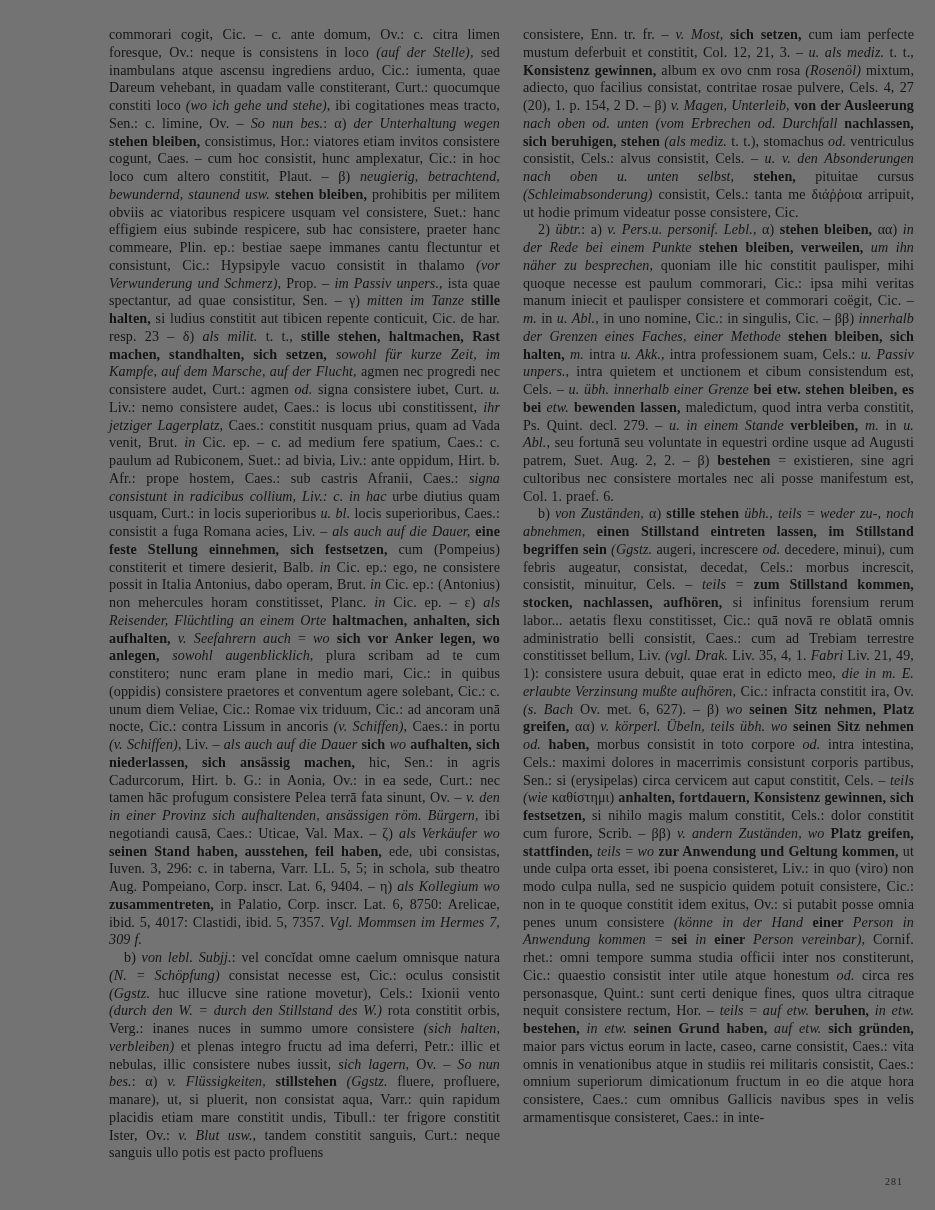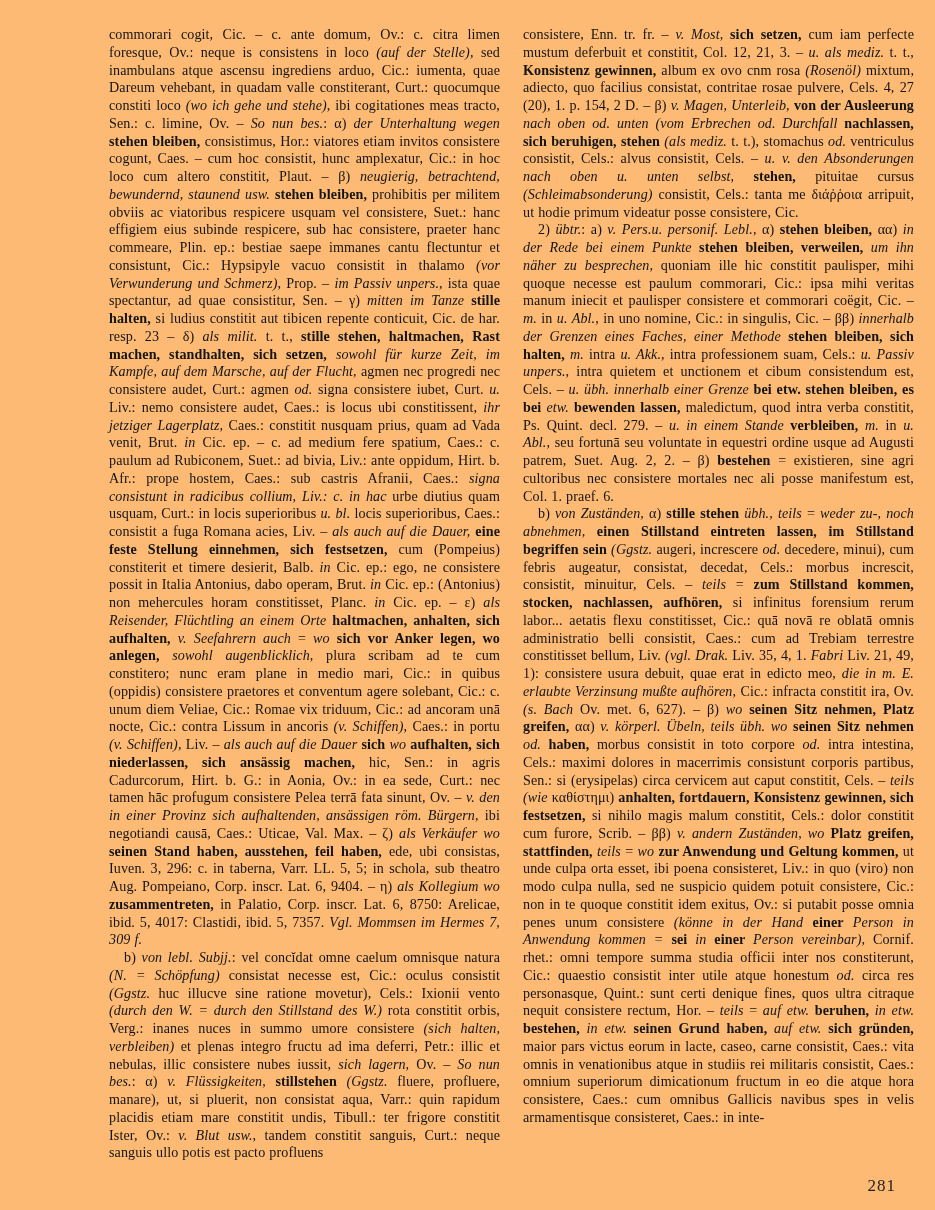--- a/index.html
+++ b/index.html
@@ -6,21 +6,21 @@
   body {
     width: 935px; height: 1210px;
     background: #ffffff;
     font-family: "Liberation Serif", serif;
     color: #141414;
     overflow: hidden;
   }
   .page {
     position: relative;
     width: 935px; height: 1210px;
-    background: #fdba74;
+    background: #737373;
   }
   .columns {
     position: absolute;
     left: 109px; top: 26px;
     display: flex;
     gap: 23px;
   }
   .column {
     width: 391px;
     font-size: 14.1px;
@@ -29,22 +29,22 @@
     letter-spacing: 0.1px;
     word-spacing: 0.4px;
   }
   .para { margin: 0; padding: 0; }
   .para.indent { text-indent: 15px; }
   .s-n  { font-style: normal; font-weight: normal; }
   .s-i  { font-style: italic; font-weight: normal; }
   .s-bi { font-weight: bold; }
   .page-number {
     position: absolute;
-    top: 1176px; right: 39px;
-    font-size: 17px;
+    top: 1176px; right: 32px;
+    font-size: 10px;
     letter-spacing: 1px;
     color: #222;
   }
 </style>
 </head>
 <body>
 
 <div class="page">
   <div class="columns">
     <div class="column">

